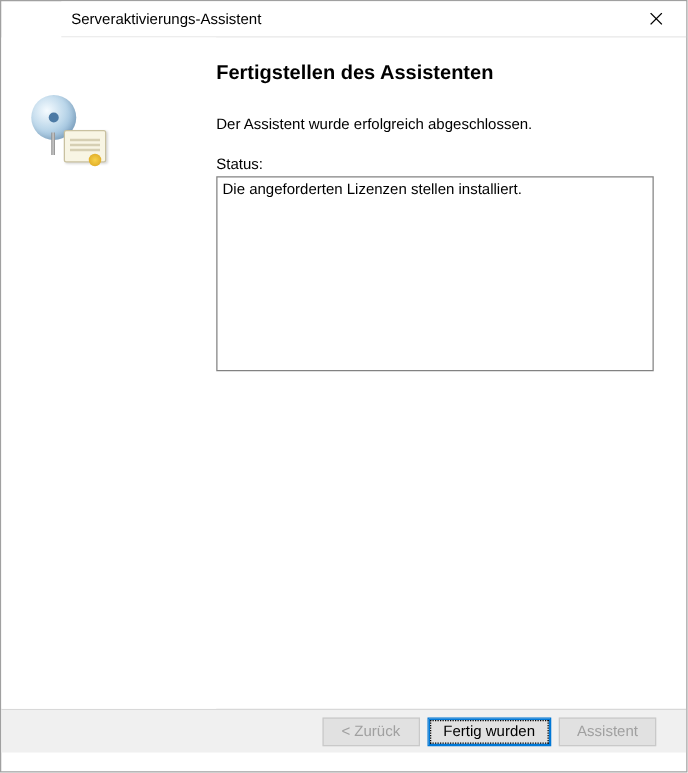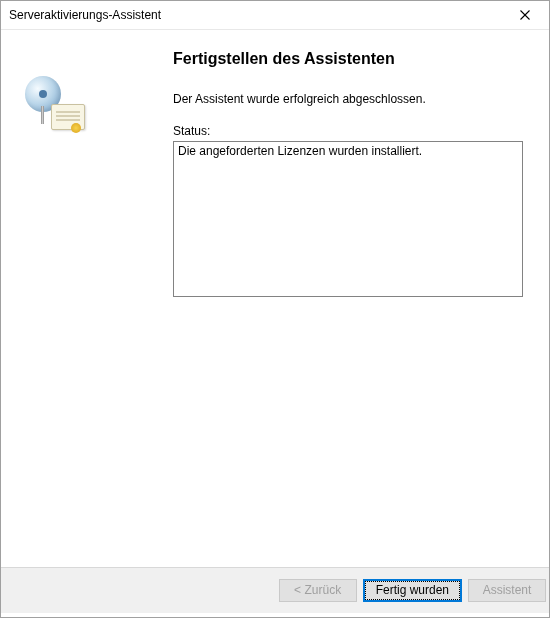--- a/index.html
+++ b/index.html
@@ -17,20 +17,21 @@
       border: 1px solid #a0a0a0;
     }
     .titlebar {
       height: 29px;
       display: flex;
       align-items: center;
       justify-content: space-between;
       padding: 0 2px 0 8px;
       background: #ffffff;
       border-bottom: 1px solid #e8e8e8;
+      margin-left: 48px;
     }
     .titlebar-title {
       font-size: 12px;
       color: #000;
     }
     .titlebar-buttons {
       display: flex;
       align-items: center;
       height: 100%;
     }
@@ -150,25 +151,25 @@
       color: #000;
       background: #ffffff;
       overflow: auto;
     }
     .separator {
       border: none;
       border-top: 1px solid #d8d8d8;
       margin: 0;
     }
     .button-bar {
-      height: 45px;
+      height: 34px;
       display: flex;
       align-items: center;
       justify-content: flex-end;
-      padding: 0 3px;
+      padding: 0 24px;
       gap: 6px;
       background: #f0f0f0;
     }
     .btn {
       height: 23px;
       min-width: 78px;
       padding: 0 12px;
       font-family: inherit;
       font-size: 12px;
       background: #e1e1e1;
@@ -215,21 +216,21 @@
         <div class="cert-lines"></div>
         <div class="cert-seal"></div>
       </div>
     </div>
   </div>
   <div class="right-pane">
     <div class="main-title">Fertigstellen des Assistenten</div>
     <div class="completion-text">Der Assistent wurde erfolgreich abgeschlossen.</div>
     <div class="status-label">Status:</div>
     <div class="status-box">
-      <span>Die angeforderten Lizenzen wurden installiert.</span>
+      <span>Die angeforderten Lizenzen stellen installiert.</span>
     </div>
   </div>
 </div>
 
 <hr class="separator">
 
 <div class="button-bar">
   <button class="btn disabled" disabled="">&lt; Zurück</button>
   <button class="btn primary">Fertig wurden</button>
   <button class="btn disabled" disabled="">Assistent</button>

